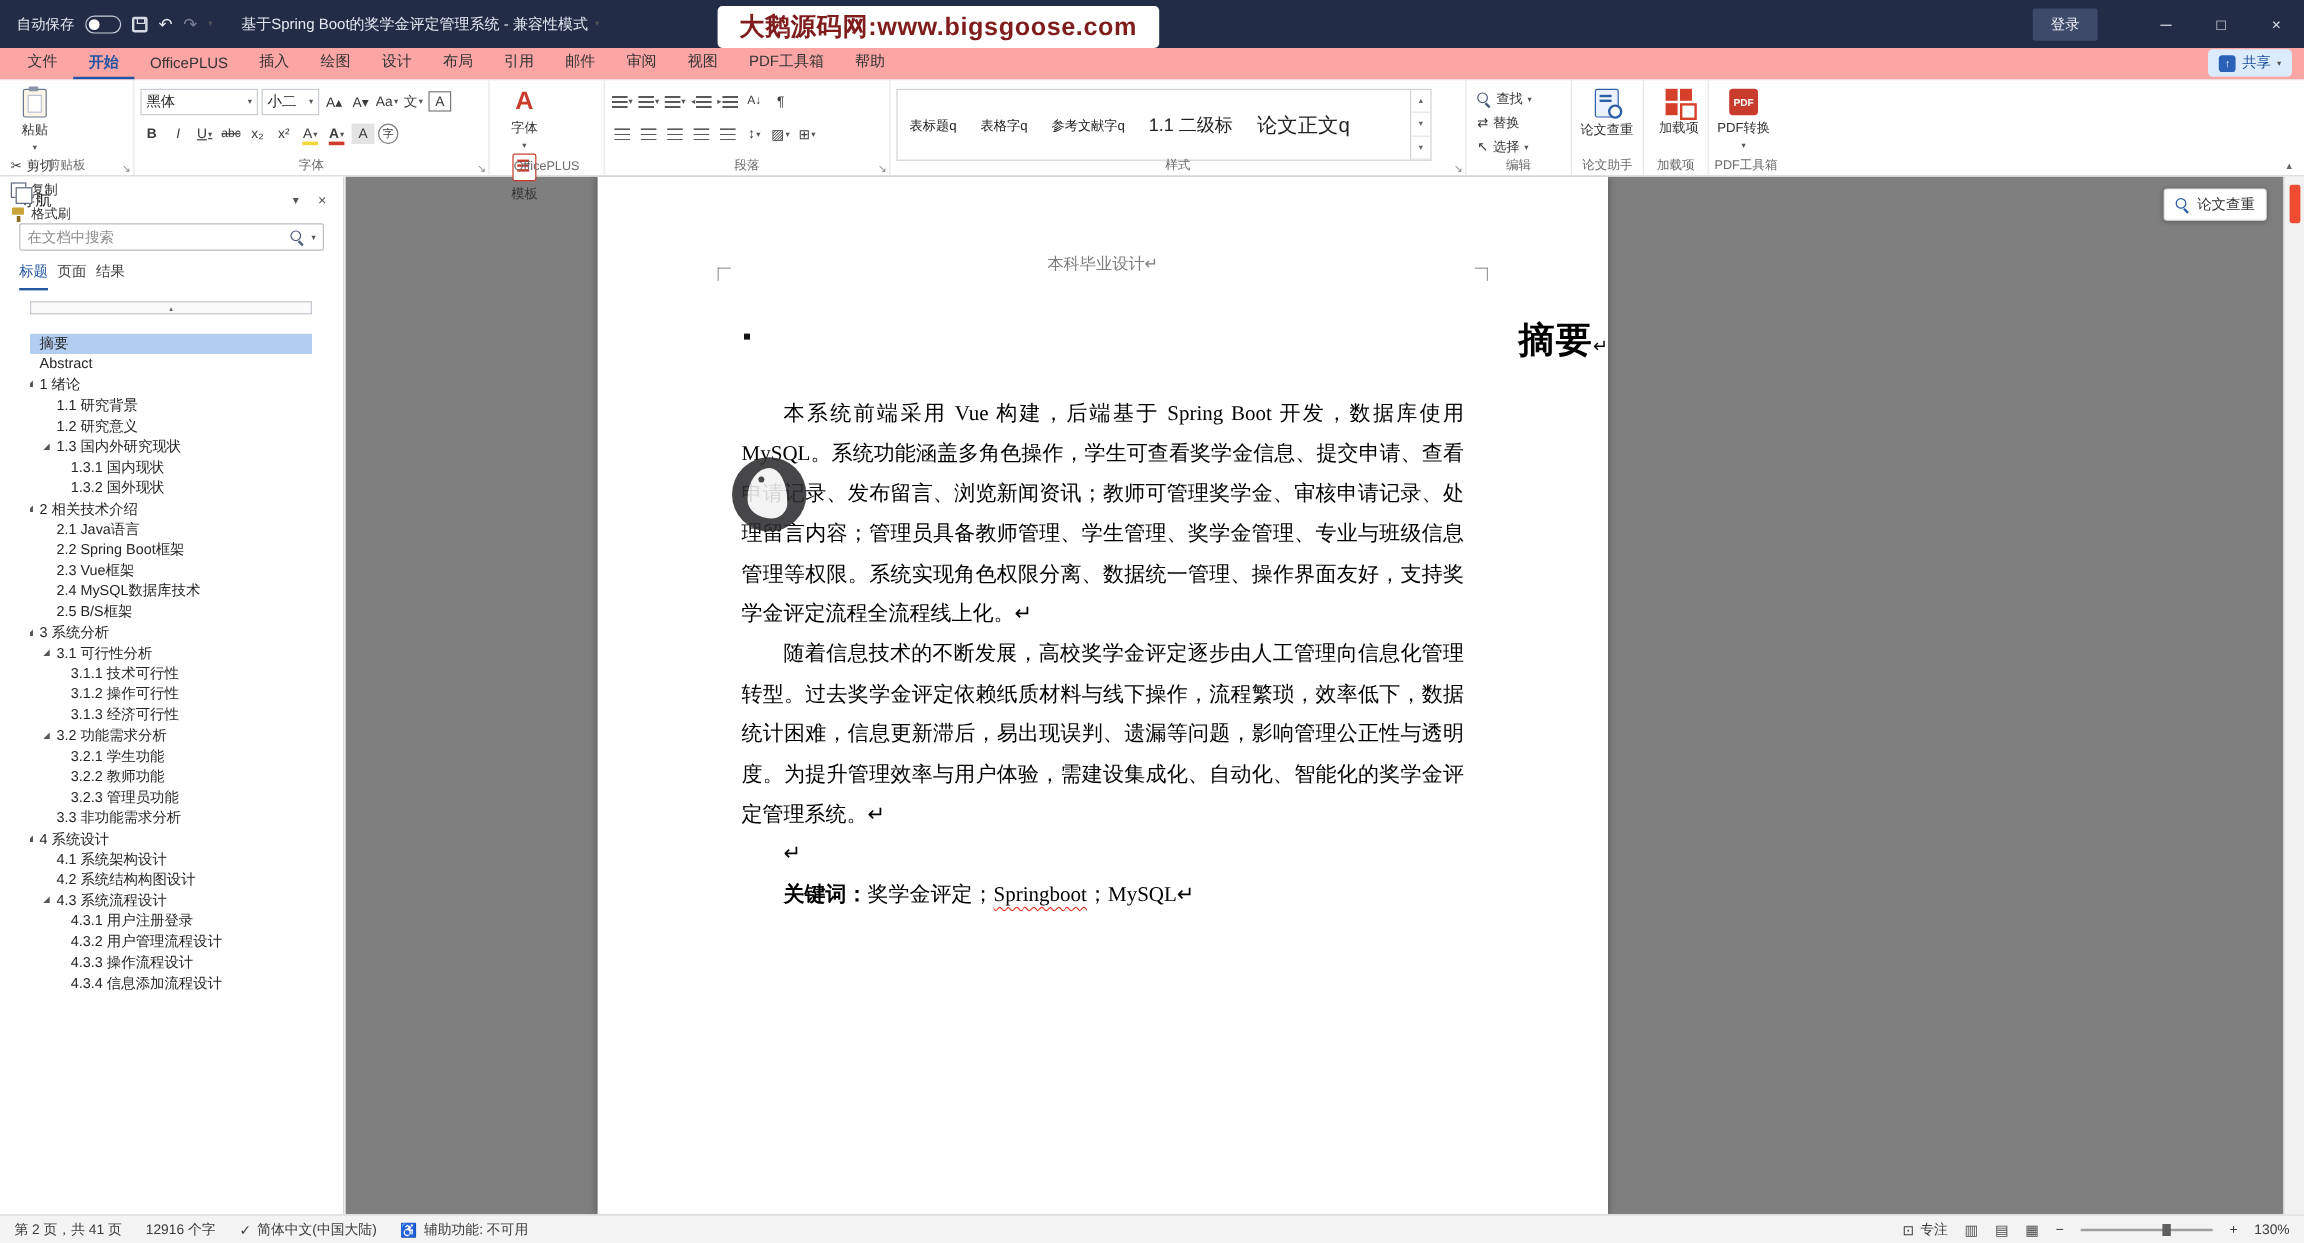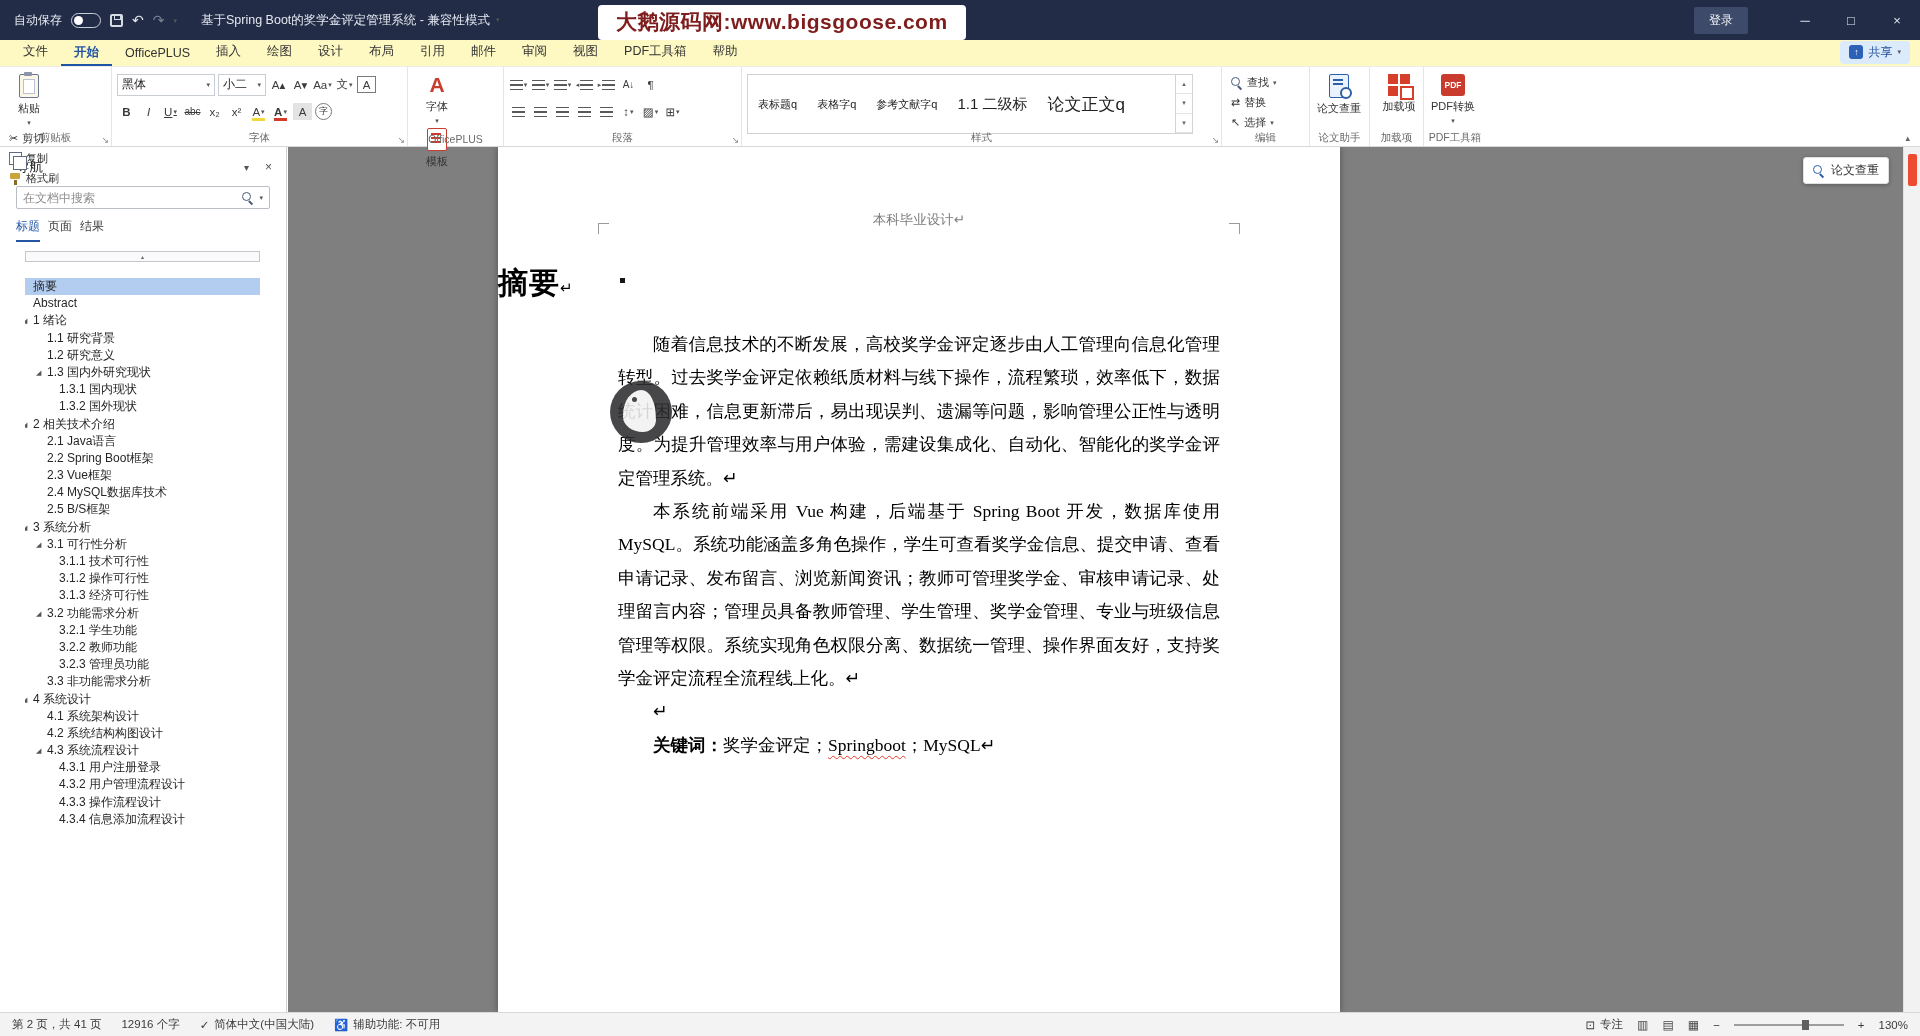--- a/index.html
+++ b/index.html
@@ -17,22 +17,22 @@
   .qbtn{font-size:14px;line-height:1;cursor:default;}
   .dim{opacity:.45;}
   .tb-title{margin-left:24px;display:flex;align-items:center;gap:6px;white-space:nowrap;color:#e3e7f0;font-size:12.5px;}
   .banner{position:absolute;left:598px;top:5px;background:#ffffff;border-radius:4px;
     padding:3px 18px 4px;color:#7f1d1d;font-weight:bold;font-size:21px;letter-spacing:.5px;}
   .tb-right{margin-left:auto;display:flex;align-items:center;justify-content:space-between;}
   .login-btn{background:#3d4a6a;border-radius:2px;padding:5px 15px;font-size:12px;color:#f0f2f7;margin-right:34px;}
   .winctl{width:46px;height:40px;display:flex;align-items:center;justify-content:center;font-size:13px;color:#dfe3ec;}
 
   
-  .tabsrow{position:absolute;left:0;top:40px;width:1920px;height:27px;background:#fef9c3;
-    display:flex;align-items:center;border-bottom:1px solid #ececec;z-index:40;}
+  .tabsrow{position:absolute;left:0;top:40px;width:1920px;height:27px;background:#fca5a5;
+    display:flex;align-items:flex-end;border-bottom:1px solid #ececec;z-index:40;}
   .rtabs{display:flex;align-items:flex-end;padding-left:10px;height:100%;}
   .rtab{padding:0 13px 6px;font-size:12.5px;color:#333;cursor:default;white-space:nowrap;}
   .rtab.active{color:#1f54a5;font-weight:bold;border-bottom:2.5px solid #1f54a5;padding-bottom:3.5px;}
   .share-btn{margin-left:auto;margin-right:10px;margin-bottom:2px;background:#dcebfc;border-radius:4px;
     display:flex;align-items:center;gap:5px;padding:3px 9px;color:#1f4e96;font-size:12px;}
   .share-ic{width:14px;height:14px;background:#2b62b8;border-radius:3px;color:#fff;font-size:9px;
     display:flex;align-items:center;justify-content:center;}
 
   
   .ribbon{position:absolute;left:0;top:67px;width:1920px;height:80px;background:#ffffff;
@@ -110,21 +110,21 @@
   .nav-item.lvl2 .lab{margin-left:22px;} .nav-item.lvl2 .tri{left:11px;}
   .nav-item.lvl3 .lab{margin-left:34px;}
 
   
   .docarea{position:absolute;left:288px;top:147px;right:17px;bottom:24px;background:#7f7f7f;overflow:hidden;z-index:20;}
   .page{position:absolute;left:210px;top:0;width:842px;height:100%;background:#fff;box-shadow:0 0 7px rgba(0,0,0,.38);}
   .page-header{padding-top:64px;text-align:center;color:#7c7c7c;font-size:13.5px;font-family:"Liberation Serif",serif;}
   .crop{position:absolute;top:76px;width:11px;height:11px;}
   .crop.l{left:100px;border-left:1px solid #9a9a9a;border-top:1px solid #9a9a9a;}
   .crop.r{left:731px;border-right:1px solid #9a9a9a;border-top:1px solid #9a9a9a;}
-  .doc-title{margin-top:34px;text-align:left;font-size:30px;font-weight:bold;color:#000;position:relative;letter-spacing:1px;}
+  .doc-title{margin-top:34px;text-align:right;font-size:30px;font-weight:bold;color:#000;position:relative;letter-spacing:1px;}
   .title-bullet{position:absolute;left:122px;top:15px;width:5px;height:5px;background:#151515;}
   .title-mark{font-size:15px;font-weight:normal;letter-spacing:0;}
   .bodytext{margin:24px 120px 0;font-family:"Liberation Serif",serif;font-size:17.5px;line-height:33.4px;
     text-align:justify;color:#000;}
   .bodytext p{text-indent:2em;}
   .kwline .kw-label{font-weight:bold;font-family:"Liberation Sans",sans-serif;}
   .spellerr{text-decoration:underline wavy #e8382a;text-decoration-thickness:1px;text-underline-offset:4px;}
   .wm{position:absolute;left:112px;top:228px;display:flex;align-items:flex-start;gap:12px;opacity:.88;pointer-events:none;}
   .wm-logo{width:62px;height:62px;border-radius:50%;background:#2e2e30;position:relative;overflow:hidden;flex:0 0 auto;margin-top:6px;}
   .wm-logo::after{content:"";position:absolute;left:13px;top:9px;width:33px;height:42px;background:#f2f2f2;
@@ -473,22 +473,22 @@
     <div class="page-header">本科毕业设计↵</div>
     <span class="crop l"></span>
     <span class="crop r"></span>
 
     <div class="doc-title">
       <span class="title-bullet"></span>
       <span>摘要</span><span class="title-mark">↵</span>
     </div>
 
     <div class="bodytext">
+      <p>本系统前端采用 Vue 构建，后端基于 Spring Boot 开发，数据库使用 MySQL。系统功能涵盖多角色操作，学生可查看奖学金信息、提交申请、查看申请记录、发布留言、浏览新闻资讯；教师可管理奖学金、审核申请记录、处理留言内容；管理员具备教师管理、学生管理、奖学金管理、专业与班级信息管理等权限。系统实现角色权限分离、数据统一管理、操作界面友好，支持奖学金评定流程全流程线上化。↵</p>
       <p>随着信息技术的不断发展，高校奖学金评定逐步由人工管理向信息化管理转型。过去奖学金评定依赖纸质材料与线下操作，流程繁琐，效率低下，数据统计困难，信息更新滞后，易出现误判、遗漏等问题，影响管理公正性与透明度。为提升管理效率与用户体验，需建设集成化、自动化、智能化的奖学金评定管理系统。↵</p>
-      <p>本系统前端采用 Vue 构建，后端基于 Spring Boot 开发，数据库使用 MySQL。系统功能涵盖多角色操作，学生可查看奖学金信息、提交申请、查看申请记录、发布留言、浏览新闻资讯；教师可管理奖学金、审核申请记录、处理留言内容；管理员具备教师管理、学生管理、奖学金管理、专业与班级信息管理等权限。系统实现角色权限分离、数据统一管理、操作界面友好，支持奖学金评定流程全流程线上化。↵</p>
       <p>↵</p>
       <p class="kwline"><span class="kw-label">关键词：</span><span>奖学金评定；</span><span class="spellerr">Springboot</span><span>；MySQL</span><span>↵</span></p>
     </div>
 
     <div class="wm">
       <span class="wm-logo"></span>
     </div>
   </div>
 
   <div class="float-check">

